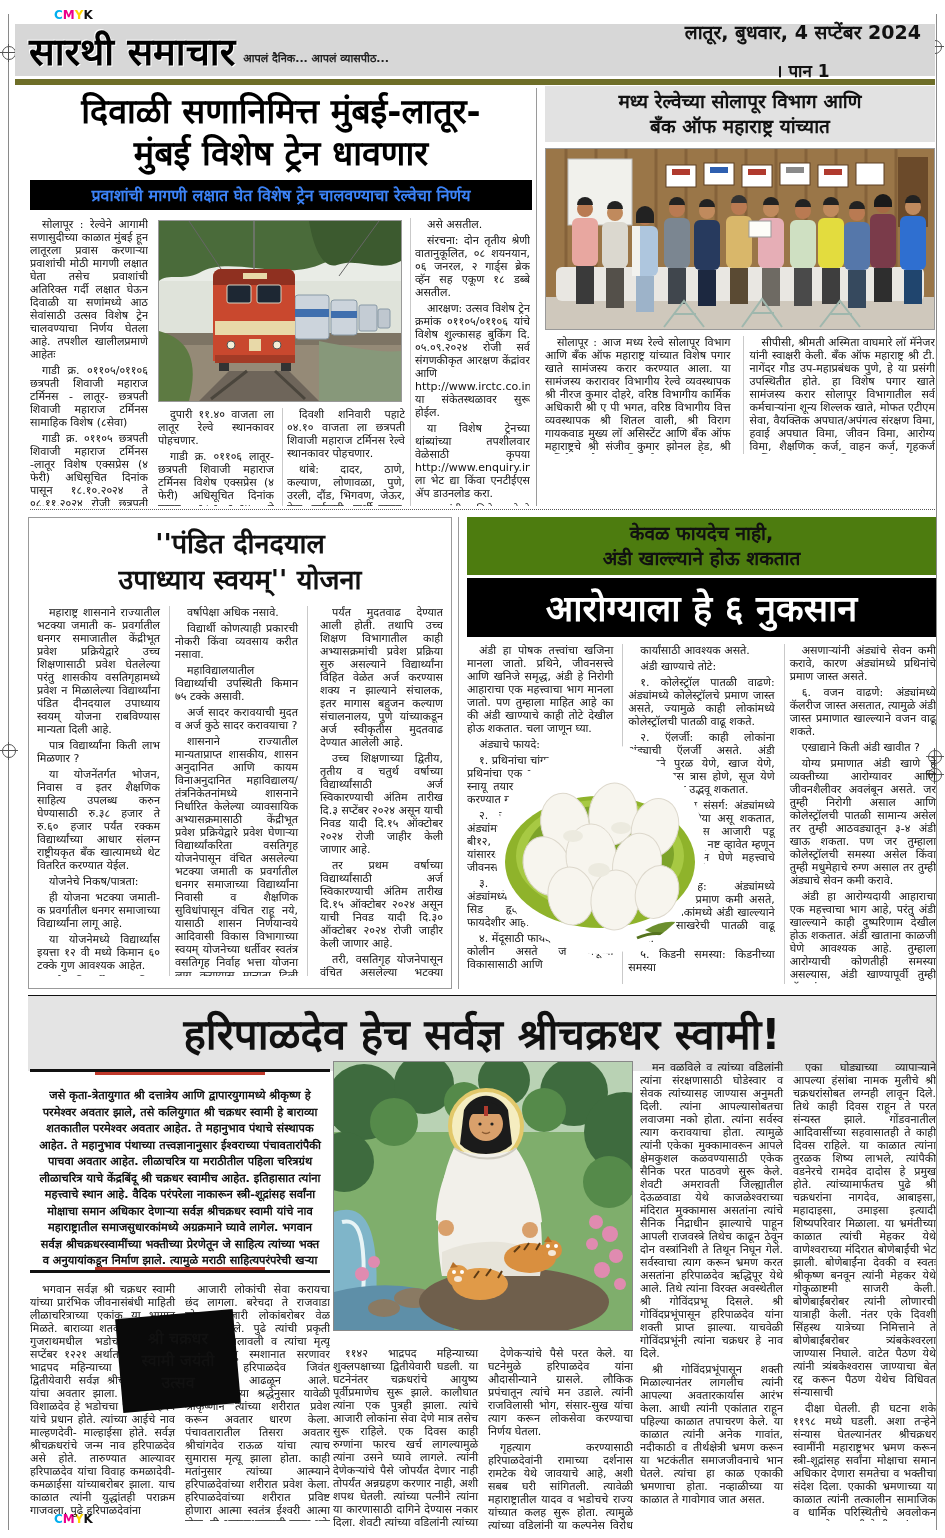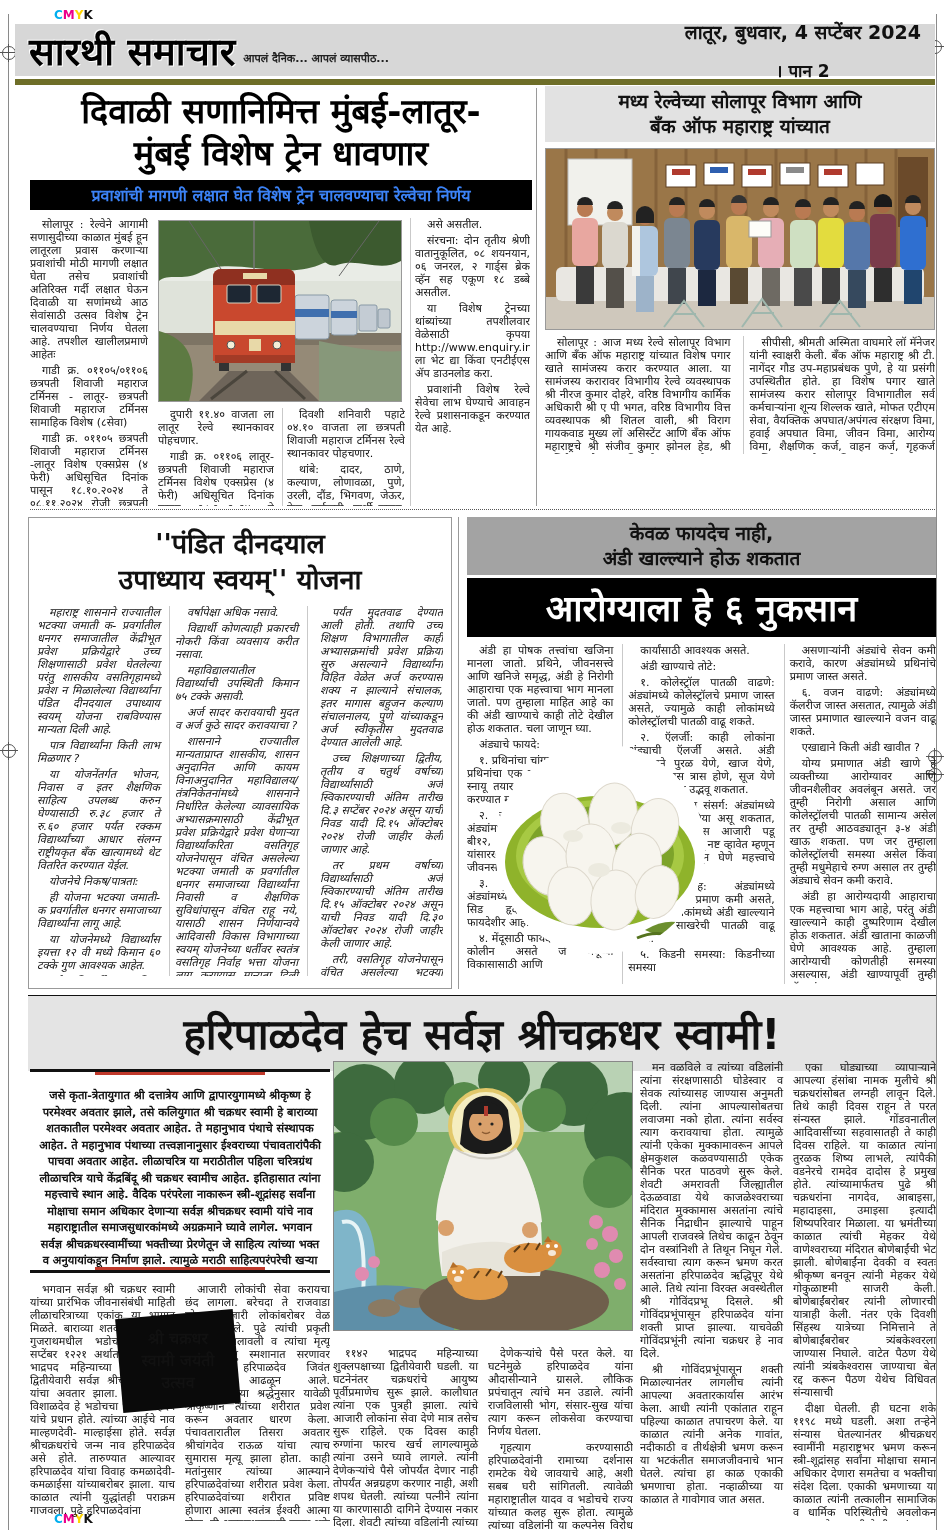--- a/index.html
+++ b/index.html
@@ -43,25 +43,25 @@
   .art-bank{position:absolute;left:545px;top:86px;width:390px;}
   .bank-kicker{background:#e2e2e2;text-align:center;font-weight:bold;font-size:19px;line-height:25px;padding:3px 0;}
   .bank-head{font-size:27px;font-weight:bold;text-align:center;margin-top:3px;}
   .bank-photo{margin-top:6px;width:390px;height:182px;overflow:hidden;border:1px solid #999;box-sizing:border-box;}
   .bank-body{margin-top:6px;height:118px;gap:12px;}
   .bank-body .col{flex:1;}
   .dotsep{position:absolute;left:30px;top:509px;width:905px;border-top:1px dotted #555;}
   
   .art-yojana{position:absolute;left:28px;top:517px;width:424px;height:472px;border:1px solid #999;box-sizing:border-box;padding:6px 8px;}
   .yojana-head{font-size:27px;line-height:36px;font-weight:bold;text-align:center;margin:2px 0 8px 0;}
-  .yojana-body{height:370px;gap:9px;font-style:italic;}
+  .yojana-body{height:370px;gap:9px;}
   .yojana-body .col{width:130px;}
   
   .art-eggs{position:absolute;left:458px;top:517px;width:478px;height:472px;border-left:1px solid #999;box-sizing:border-box;padding-left:8px;}
-  .eggs-kicker{background:#a3a3a3;text-align:center;font-weight:bold;font-size:19px;line-height:25px;padding:4px 0;}
+  .eggs-kicker{background:#4d7c0f;text-align:center;font-weight:bold;font-size:19px;line-height:25px;padding:4px 0;}
   .eggs-head{background:#000;color:#fff;font-size:36px;font-weight:bold;text-align:center;padding:5px 0;margin-top:3px;}
   .eggs-body{position:relative;margin-top:7px;height:340px;gap:9px;}
   .eggs-body .col{flex:1;}
   .egg-circle{position:absolute;left:28px;top:100px;width:210px;height:210px;border-radius:50%;background:#fff;overflow:hidden;}
   
   .art-saint{position:absolute;left:28px;top:995px;width:908px;height:530px;}
   .saint-headbar{background:#e4e4e4;border-top:1px solid #111;font-size:42px;font-weight:bold;text-align:center;padding:8px 0 10px 0;}
   .saint-intro{position:absolute;left:2px;top:74px;width:300px;height:204px;border-top:3px solid #111;border-bottom:3px solid #111;
                box-sizing:border-box;padding:16px 6px;font-size:11.3px;line-height:16.5px;font-weight:bold;text-align:center;overflow:hidden;}
   .saint-intro::before,.saint-intro::after{content:"";position:absolute;left:65px;width:170px;height:9px;background:#c0392b;}
@@ -90,21 +90,21 @@
   <div class="regmark" style="left:928px;top:40px;"></div>
   <div class="regmark" style="left:2px;top:744px;"></div>
   <div class="regmark" style="left:928px;top:750px;"></div>
   <div class="regmark" style="left:928px;top:768px;"></div>
 
   <div class="masthead">
     <span class="mast-title">सारथी समाचार</span>
     <span class="mast-tagline">आपलं दैनिक... आपलं व्यासपीठ...</span>
     <span class="mast-right">
       <span class="mast-date">लातूर, बुधवार, 4 सप्टेंबर 2024</span>
-      <span class="mast-page">। पान 2</span>
+      <span class="mast-page">। पान 1</span>
     </span>
   </div>
   <div class="rule-olive"></div>
 
   <div class="art-train">
     <div class="train-head">
       <div>दिवाळी सणानिमित्त मुंबई-लातूर-</div>
       <div>मुंबई विशेष ट्रेन धावणार</div>
     </div>
     <div class="train-sub">प्रवाशांची मागणी लक्षात घेत विशेष ट्रेन चालवण्याचा रेल्वेचा निर्णय</div>
@@ -158,20 +158,21 @@
           <p>दुपारी ११.४० वाजता ला लातूर रेल्वे स्थानकावर पोहचणार.</p>
           <p>गाडी क्र. ०११०६ लातूर- छत्रपती शिवाजी महाराज टर्मिनस विशेष एक्सप्रेस (४ फेरी) अधिसूचित दिनांक पासून १८.१०.२०२४ ते ०८.११.२०२४ रोजी लातूर स्थानकाहून शुक्रवारी संध्याकाळी ०४.३० वा निघणार आणि दुसऱ्या</p>
         </div>
       <div class="train-c3 body-txt colrule">
           <p>दिवशी शनिवारी पहाटे ०४.१० वाजता ला छत्रपती शिवाजी महाराज टर्मिनस रेल्वे स्थानकावर पोहचणार.</p>
           <p>थांबे: दादर, ठाणे, कल्याण, लोणावळा, पुणे, उरली, दौंड, भिगवण, जेऊर, केम, कुर्डुवाडी, बार्शी टाऊन, धाराशिव (उस्मानाबाद), हरंगुळ आणि लातूर</p>
         </div>
       <div class="train-c4 body-txt">
           <p>असे असतील.</p>
           <p>संरचना: दोन तृतीय श्रेणी वातानुकूलित, ०८ शयनयान, ०६ जनरल, २ गार्ड्स ब्रेक व्हॅन सह एकूण १८ डब्बे असतील.</p>
+          <p>आरक्षण: उत्सव विशेष ट्रेन क्रमांक ०११०५/०११०६ यांचे विशेष शुल्कासह बुकिंग दि. ०५.०९.२०२४ रोजी सर्व संगणकीकृत आरक्षण केंद्रांवर आणि http://www.irctc.co.in या संकेतस्थळावर सुरू होईल.</p>
           <p>या विशेष ट्रेनच्या थांब्यांच्या तपशीलवार वेळेसाठी कृपया http://www.enquiry.indianrail.gov.in ला भेट द्या किंवा एनटीईएस ॲप डाउनलोड करा.</p>
           <p>प्रवाशांनी विशेष रेल्वे सेवेचा लाभ घेण्याचे आवाहन रेल्वे प्रशासनाकडून करण्यात येत आहे.</p>
         </div>
     </div>
   </div>
 
   <div class="vdiv-top"></div>
 
   <div class="art-bank">
     <div class="bank-kicker">

